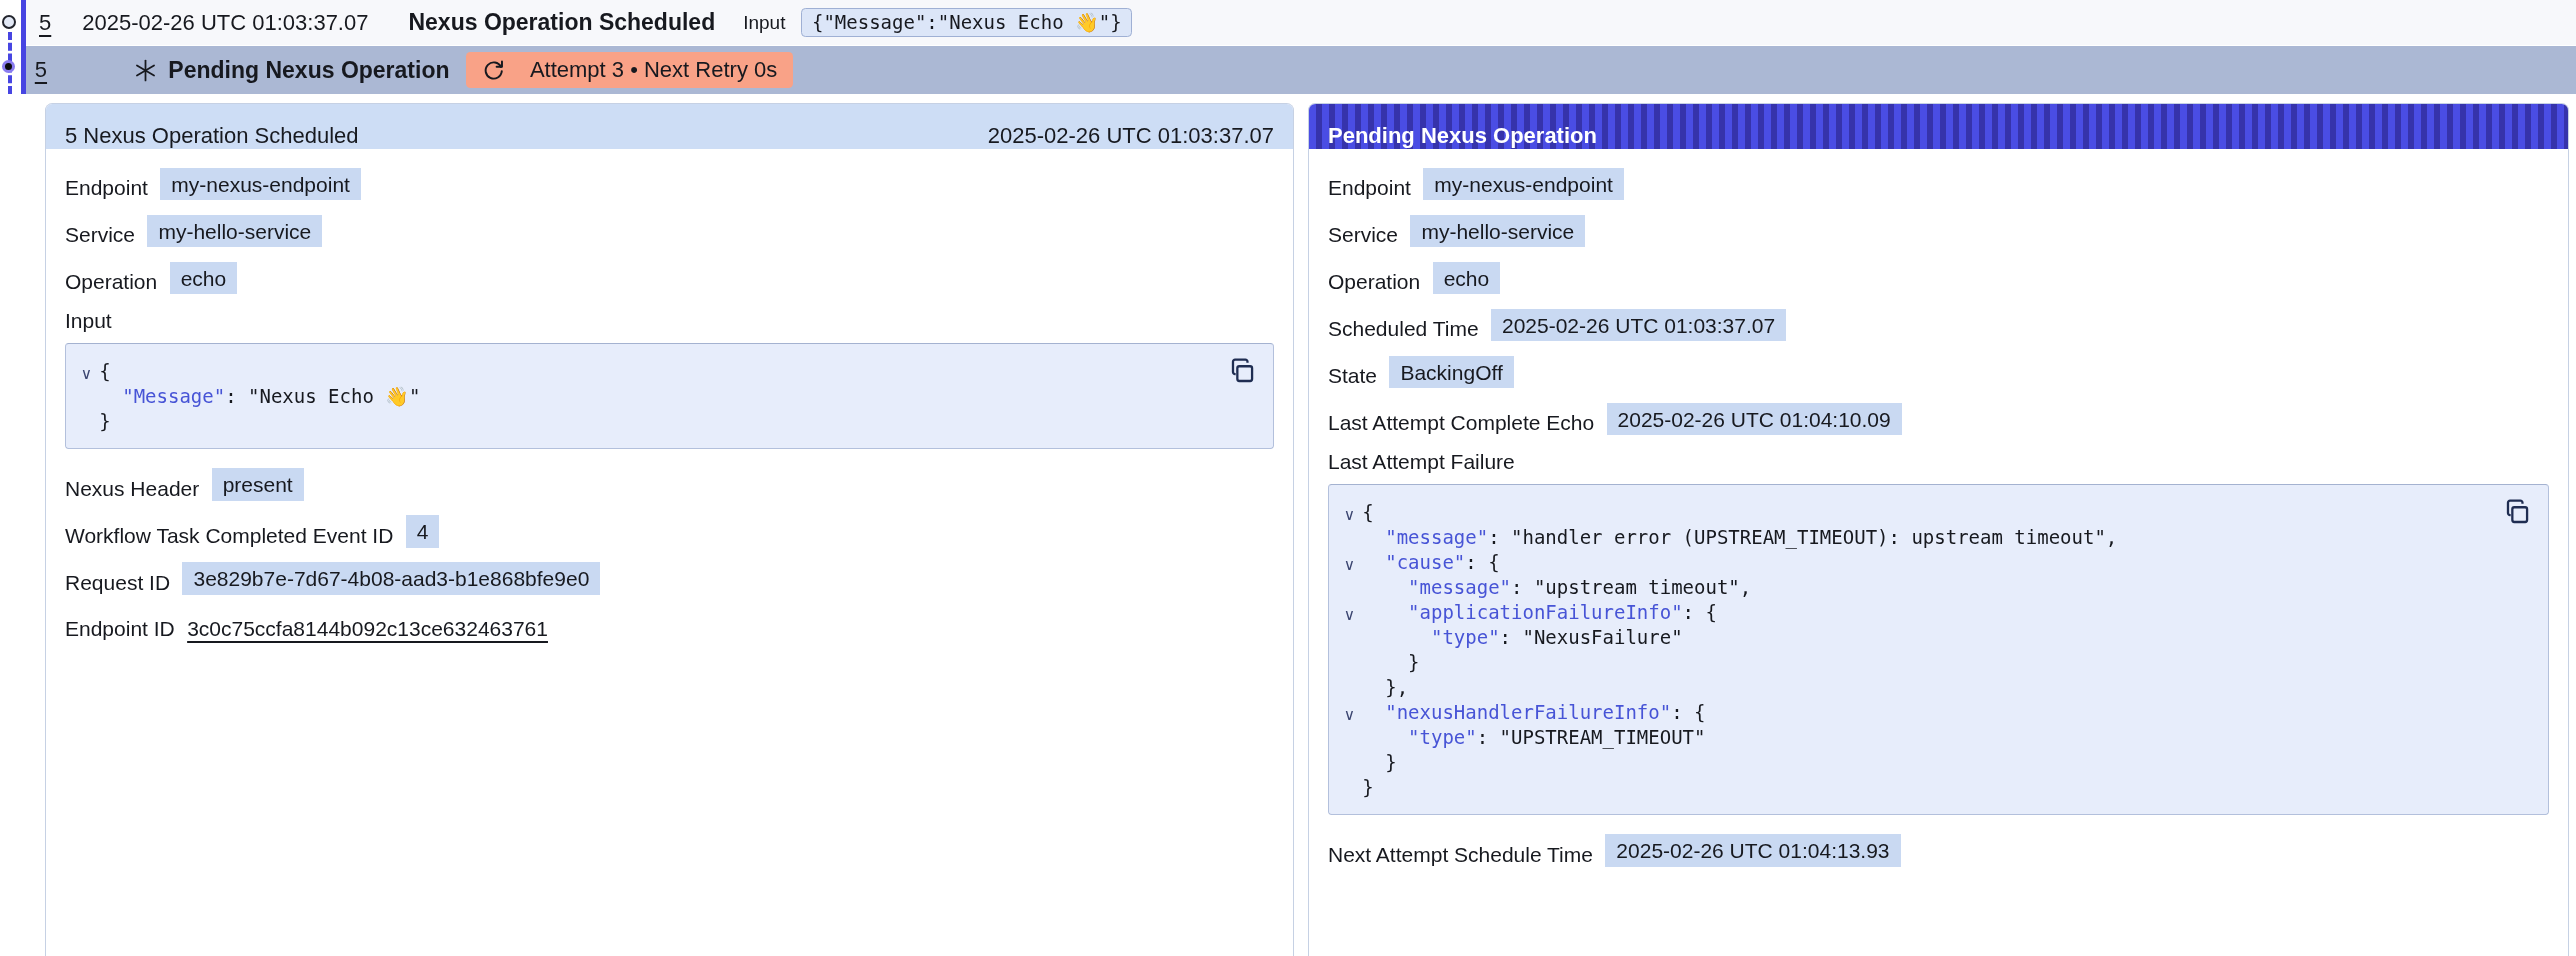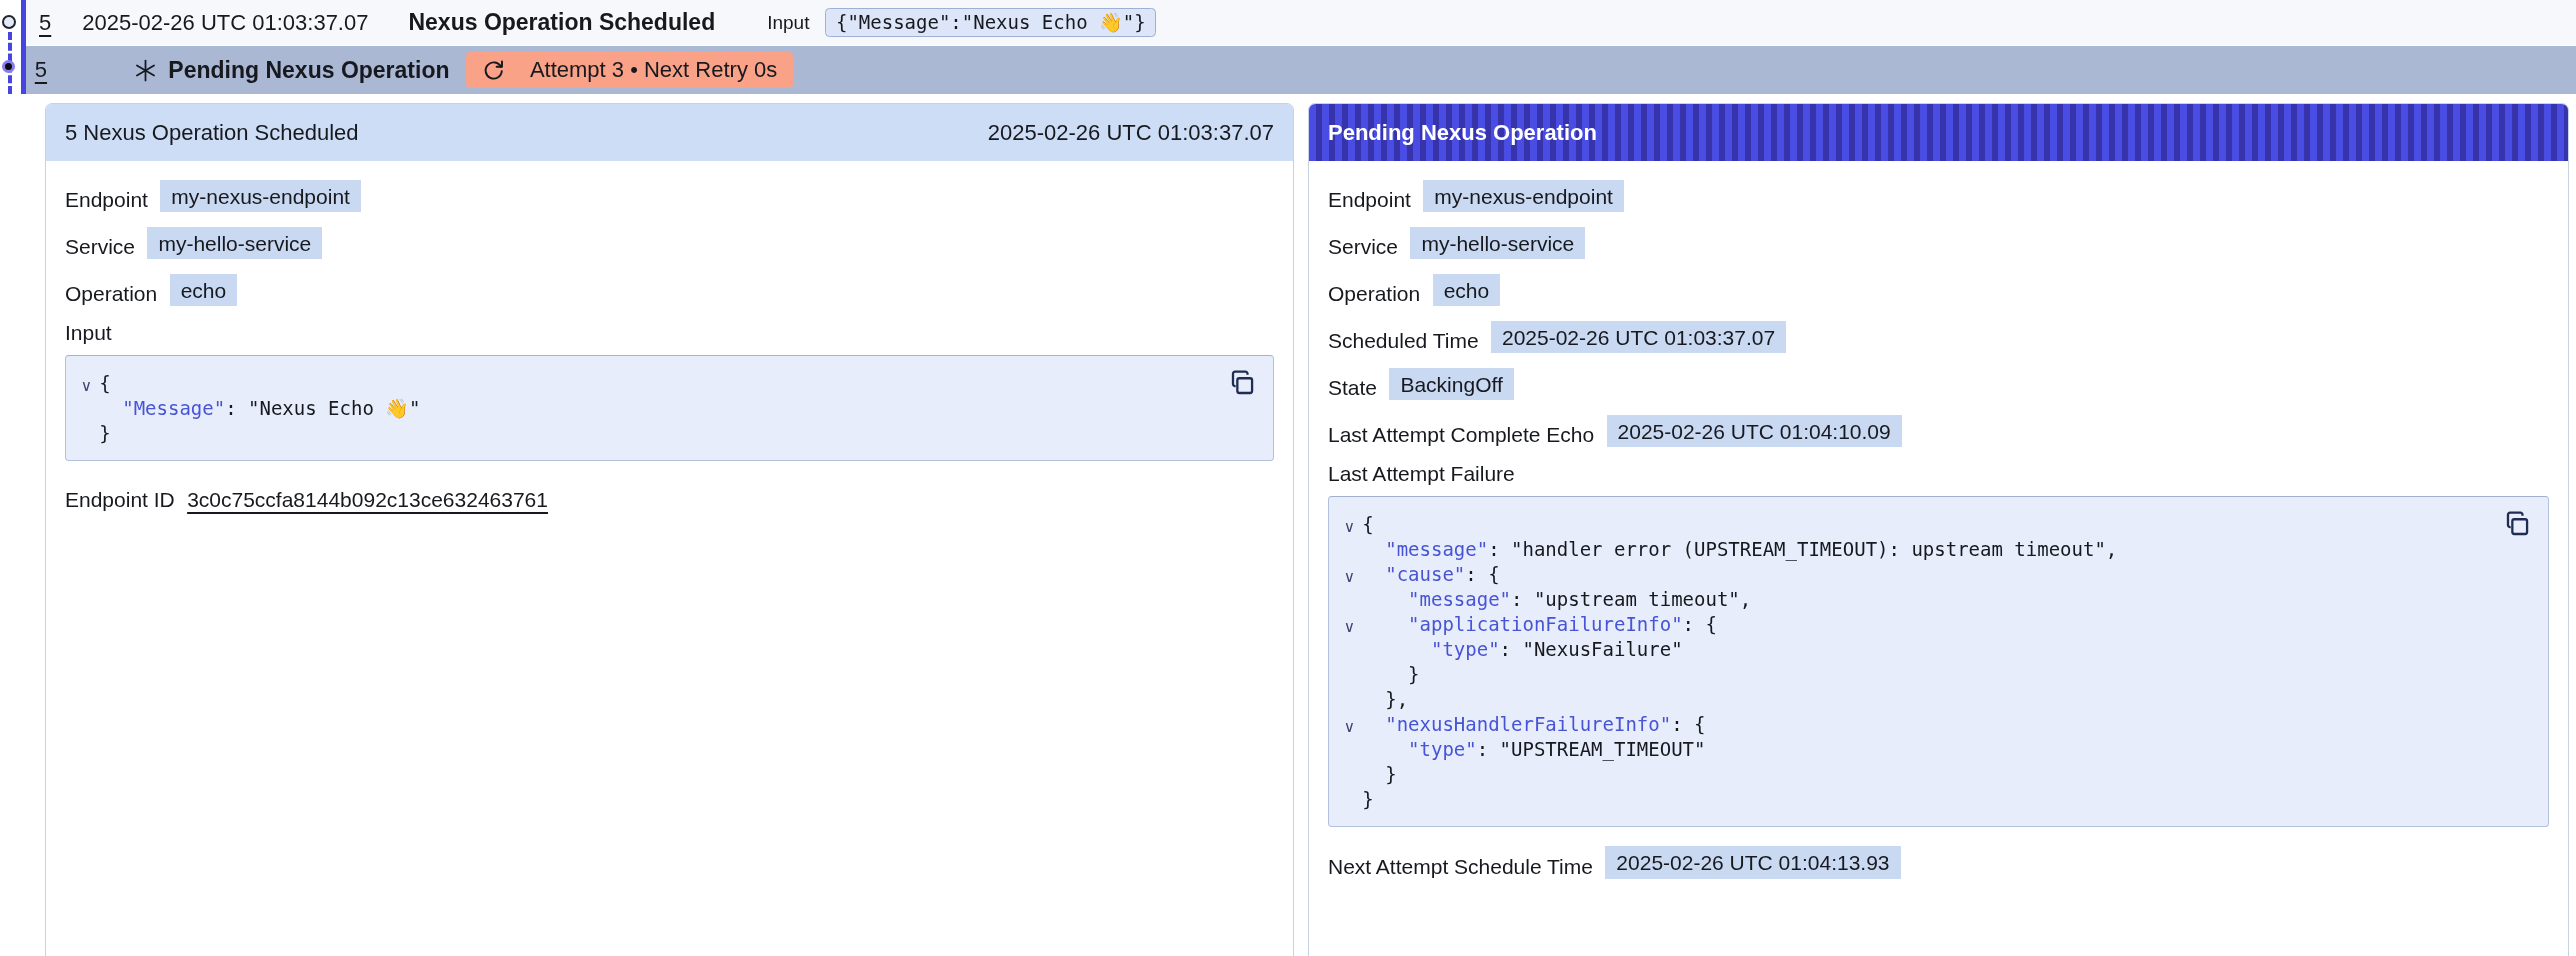--- a/index.html
+++ b/index.html
@@ -17,36 +17,36 @@
 
   
   .top-rows{position:absolute;left:26px;top:0;right:0;}
   .row1{display:flex;align-items:center;height:45px;background:#f7f8fb;padding-left:13px;
         border-bottom:1.5px solid #ffffff;cursor:pointer;}
   .row2{display:flex;align-items:center;height:48px;background:#abb8d4;padding-left:8.8px;cursor:pointer;}
   .eid{font-size:22px;text-decoration:underline;text-underline-offset:5.1px;}
   .row1 .eid{margin-right:31px;}
   .row1 .etime{font-size:22px;margin-right:40px;}
   .etitle{font-size:23px;font-weight:bold;}
-  .row1 .etitle{margin-right:52px;}
+  .row1 .etitle{margin-right:28px;}
   .row1 .ilabel{font-size:19px;margin-right:16px;}
   .chip{font-family:"DejaVu Sans Mono",monospace;font-size:19px;background:#dce6f8;
         border:1.5px solid #9fb0d4;border-radius:4.4px;padding:2.2px 9.5px;cursor:pointer;}
   .row2 .eid{margin-right:86px;}
   .icon-pending{display:flex;margin-right:10.3px;}
   .row2 .etitle{margin-right:16px;}
   .retry-badge{display:flex;align-items:center;gap:25px;background:#f9a287;border-radius:4.4px;
                padding:5.1px 16px;font-size:22px;cursor:pointer;}
 
   
   .panel{position:absolute;top:103px;height:854px;background:#fff;border:1.5px solid #c6d1e4;
          border-bottom:none;border-radius:7.3px 7.3px 0 0;box-sizing:border-box;overflow:hidden;}
   .panel.left{left:45px;width:1249px;}
   .panel.right{left:1308px;width:1261px;}
-  .panel-header{height:57px;display:flex;align-items:center;justify-content:space-between;
+  .panel-header{height:45px;display:flex;align-items:flex-end;justify-content:space-between;
                 padding:0 19px;font-size:22px;}
   .panel.left .panel-header{background:#cdddf5;}
   .panel.right .panel-header{background:repeating-linear-gradient(90deg,#4a4de4 0 7.3px,#3633ab 7.3px 13px);
                              color:#ffffff;font-weight:600;}
   .panel-body{padding:19px 19px 0 19px;}
 
   .field-row{display:flex;align-items:flex-end;gap:12.4px;min-height:32px;margin-bottom:14.6px;font-size:21px;}
   .badge{background:#c9d9f2;border-radius:0;padding:3.7px 11px;font-size:21px;line-height:25px;
          white-space:nowrap;}
   .section-label{font-size:21px;margin:2.9px 0 10.3px 0;}
@@ -158,20 +158,37 @@
             </div>
           </div>
         <div class="copy-btn">
           <svg viewBox="0 0 24 24" fill="none" stroke="currentColor" stroke-width="1.9" stroke-linejoin="round">
             <path d="M8.5 8.5 h9 a1.6 1.6 0 0 1 1.6 1.6 v9 a1.6 1.6 0 0 1 -1.6 1.6 h-9 a1.6 1.6 0 0 1 -1.6 -1.6 v-9 a1.6 1.6 0 0 1 1.6 -1.6 z"></path>
             <path d="M5.5 15 H5 a1.7 1.7 0 0 1 -1.7 -1.7 V4.7 A1.7 1.7 0 0 1 5 3 h8.6 a1.7 1.7 0 0 1 1.7 1.7 V5.5"></path>
           </svg>
         </div>
       </div>
 
+      <div>
+
+          <div class="field-row">
+            <span>Nexus Header</span>
+            <span class="badge">present</span>
+          </div>
+
+          <div class="field-row">
+            <span>Workflow Task Completed Event ID</span>
+            <span class="badge">4</span>
+          </div>
+
+          <div class="field-row">
+            <span>Request ID</span>
+            <span class="badge">3e829b7e-7d67-4b08-aad3-b1e868bfe9e0</span>
+          </div>
+        </div>
 
       <div class="field-row">
         <span>Endpoint ID</span>
         <span class="link-value">3c0c75ccfa8144b092c13ce632463761</span>
       </div>
 
     </div>
   </div>
 
   <div class="panel right">

